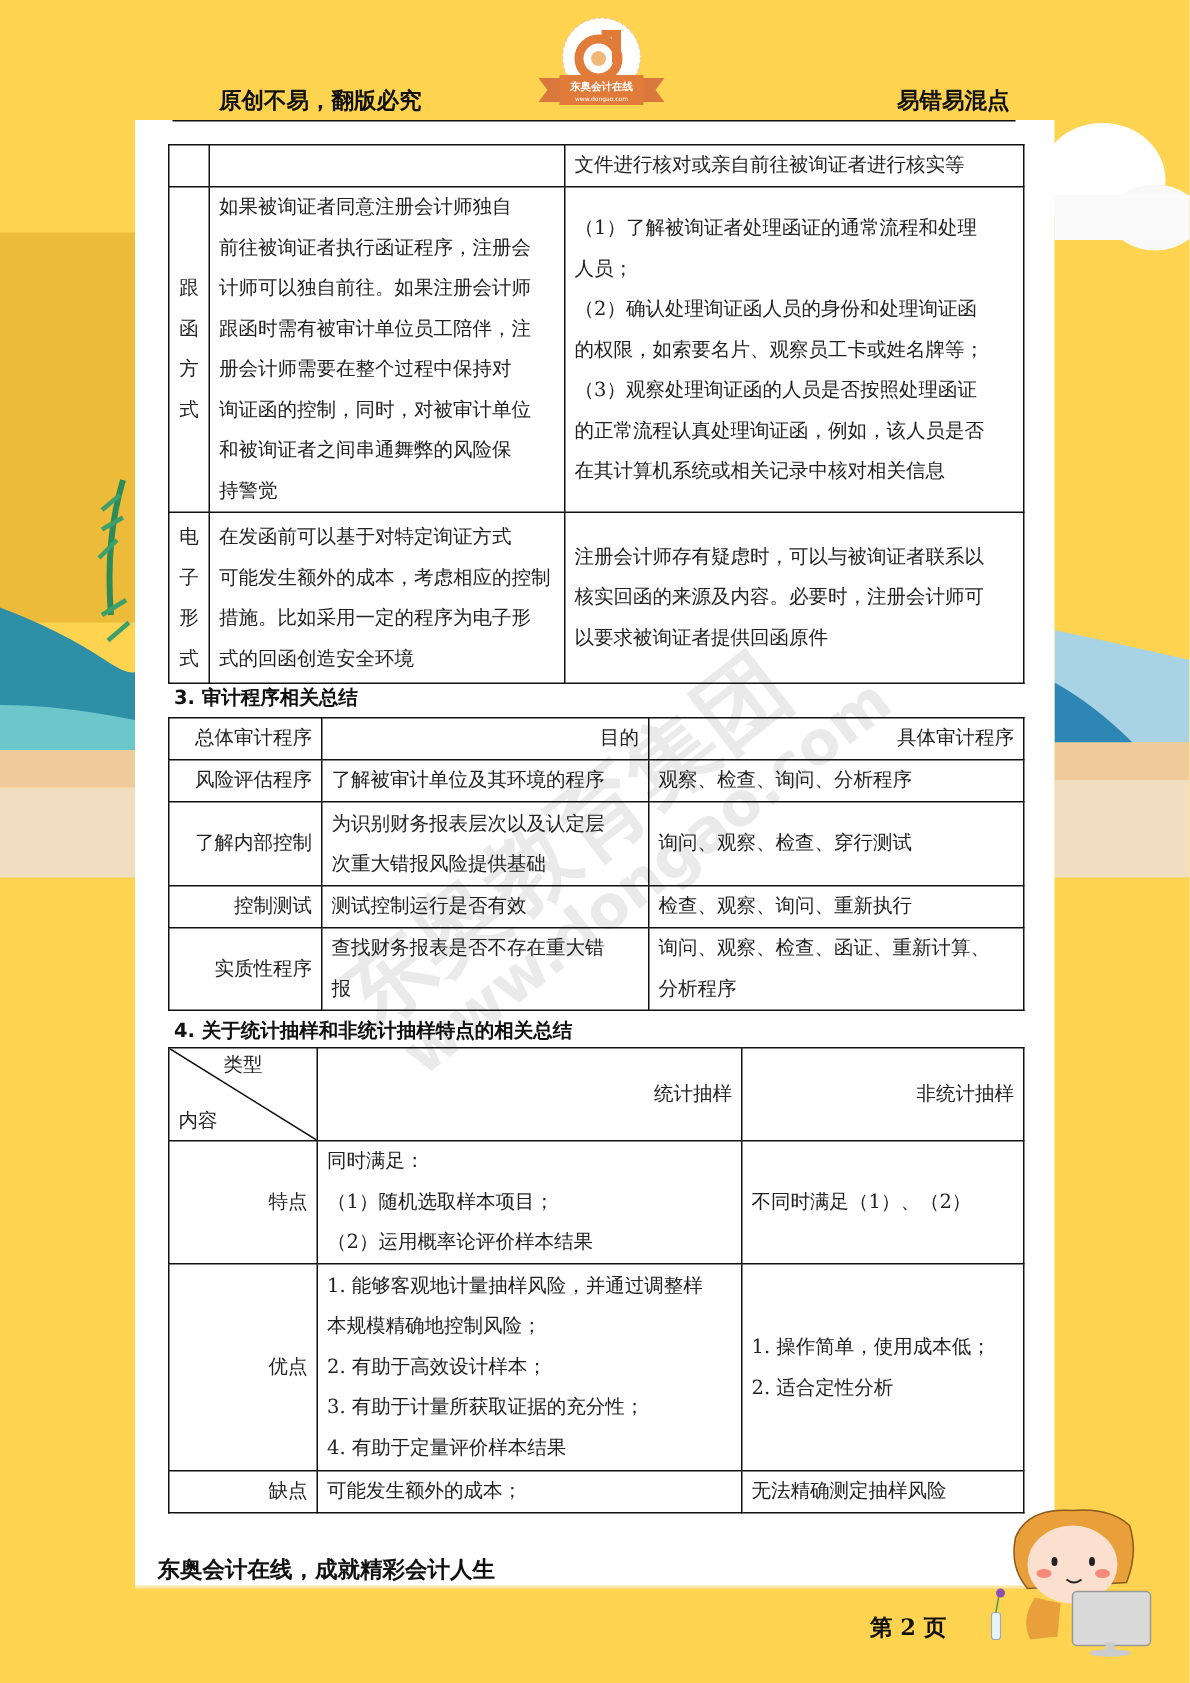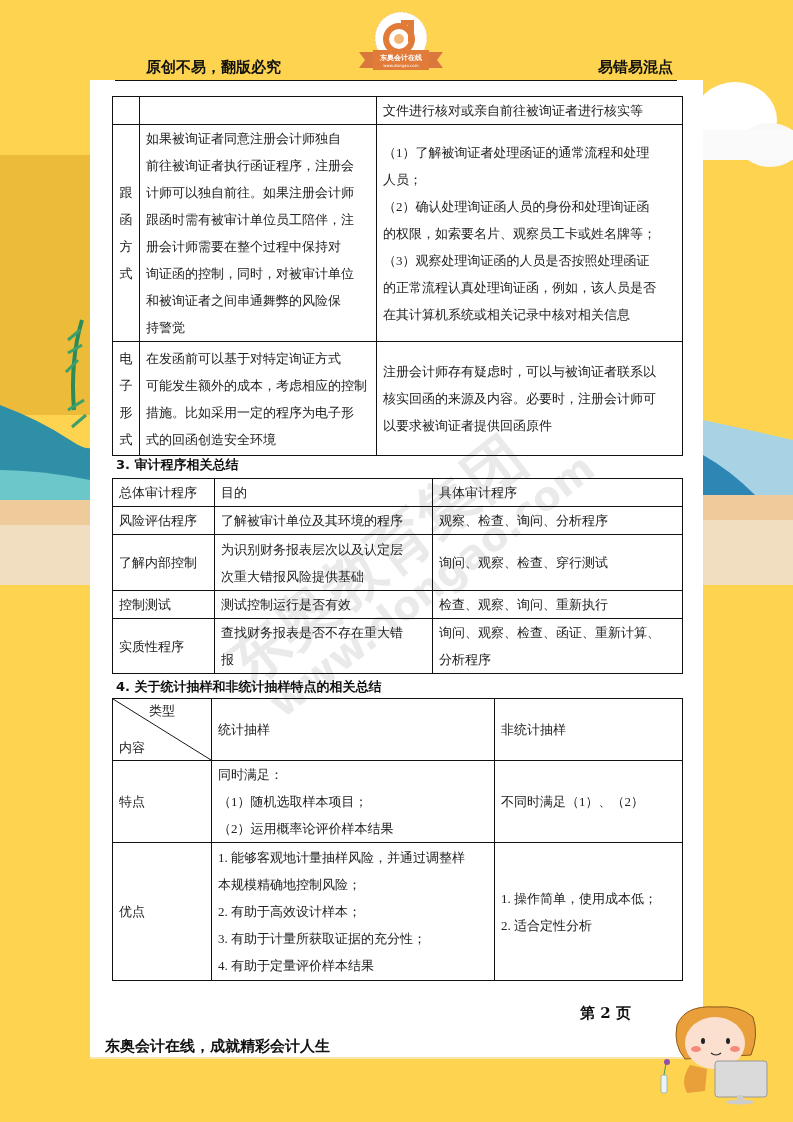--- a/index.html
+++ b/index.html
@@ -4,29 +4,29 @@
 <style>
   html,body{margin:0;padding:0;}
   body{width:793px;height:1122px;position:relative;overflow:hidden;background:#FDD34F;font-family:"DejaVu Serif","Liberation Serif",serif;color:#222;}
   .bg{position:absolute;left:0;top:0;width:793px;height:1122px;z-index:0;}
   .page{position:absolute;left:90px;top:80px;width:613px;height:978px;background:#fff;z-index:1;}
   .hdr-left,.hdr-right,.ftr-left,.ftr-right{position:absolute;z-index:3;font-weight:bold;font-size:15px;font-family:"DejaVu Serif","Liberation Serif",serif;color:#111;}
   .hdr-left{left:118px;top:58px;margin-left:28px;}
   .hdr-right{right:120px;top:58px;}
   .hdr-line{position:absolute;left:115px;top:80px;width:562px;height:1px;background:#111;z-index:3;}
   .ftr-left{left:105px;top:1037px;}
-  .ftr-right{left:580px;top:1004px;}
+  .ftr-right{left:580px;top:1076px;}
   .ftr-line{position:absolute;left:90px;top:1057px;width:613px;height:2px;background:#fbe6a8;z-index:3;}
   .logo{position:absolute;left:355px;top:8px;width:92px;height:66px;z-index:3;}
-  table{position:absolute;border-collapse:collapse;z-index:3;font-size:13px;table-layout:fixed;font-family:Liberation Serif, serif;}
+  table{position:absolute;border-collapse:collapse;z-index:3;font-size:13px;table-layout:fixed;}
   td{border:1px solid #111;padding:0 6px;vertical-align:middle;line-height:27px;}
   .t1{left:112px;top:96px;width:570px;}
   .t2{left:112px;top:478px;width:570px;}
   .t3{left:112px;top:698px;width:570px;}
-  .c{text-align:left;}
+  .c{text-align:right;}
   .vert{text-align:center;padding:0 2px;}
   .vert span{display:block;line-height:27px;}
   .sec{position:absolute;left:116px;z-index:3;font-weight:bold;font-size:13px;font-family:"DejaVu Sans","Liberation Sans",sans-serif;color:#111;}
   .diag{position:relative;padding:0;text-align:right;}
   .diag svg{position:absolute;left:0;top:0;width:100%;height:100%;}
   .diag .tr{position:absolute;right:36px;top:4px;line-height:16px;}
   .diag .bl{position:absolute;left:6px;bottom:4px;line-height:16px;}
   .line{display:block;}
   .wm{position:absolute;z-index:2;color:rgba(160,160,160,0.22);font-family:"DejaVu Sans","Liberation Sans",sans-serif;font-weight:bold;transform:rotate(-38deg);transform-origin:left top;white-space:nowrap;pointer-events:none;}
   .mascot{position:absolute;left:655px;top:995px;width:125px;height:110px;z-index:4;}
@@ -227,20 +227,29 @@
     <td>
           <span class="line">1. 能够客观地计量抽样风险，并通过调整样</span>
           <span class="line">本规模精确地控制风险；</span>
           <span class="line">2. 有助于高效设计样本；</span>
           <span class="line">3. 有助于计量所获取证据的充分性；</span>
           <span class="line">4. 有助于定量评价样本结果</span>
         </td>
     <td>
           <span class="line">1. 操作简单，使用成本低；</span>
           <span class="line">2. 适合定性分析</span>
+        </td>
+  </tr>
+  <tr style="height:27px">
+    <td class="c">缺点</td>
+    <td>
+          <span class="line">可能发生额外的成本；</span>
+        </td>
+    <td>
+          <span class="line">无法精确测定抽样风险</span>
         </td>
   </tr>
 </tbody>
   </table>
 
 <div class="ftr-left">东奥会计在线，成就精彩会计人生</div>
 <div class="ftr-right">第 2 页</div>
 <div class="ftr-line"></div>
 
 <svg class="mascot" viewBox="0 0 125 110" xmlns="http://www.w3.org/2000/svg">

